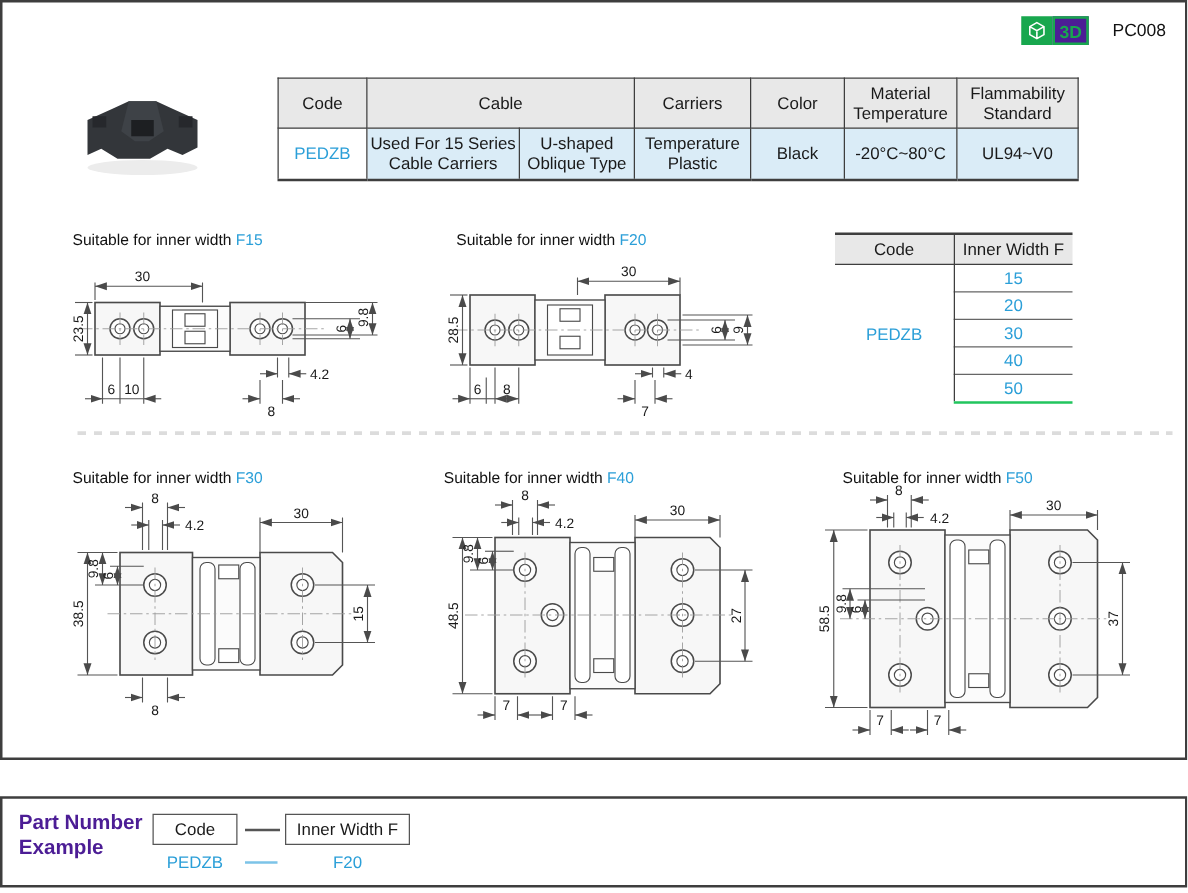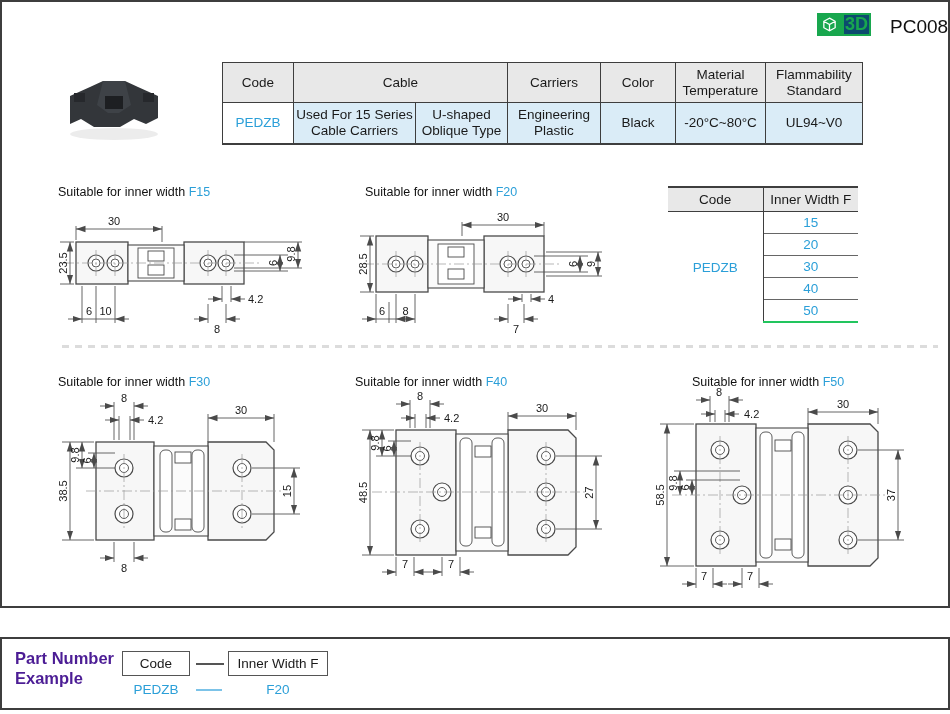--- a/index.html
+++ b/index.html
@@ -8,23 +8,23 @@
   .mainframe { position:absolute; left:0; top:0; width:950px; height:608px;
                border:2px solid #3e3e3e; box-sizing:border-box; background:#fff; }
   .pnframe { position:absolute; left:0; top:637px; width:950px; height:73px;
              border:2px solid #3e3e3e; box-sizing:border-box; background:#fff; }
 
   
   .badge3d { position:absolute; left:817px; top:13px; display:flex; }
   .badge-ico { width:25px; height:23px; background:#18a74e; display:flex;
                align-items:center; justify-content:center; }
   .badge-box { width:29px; height:23px; border:2px solid #18a74e; box-sizing:border-box;
-               color:#18a74e; font-weight:700; font-size:18px; display:flex;
-               align-items:center; justify-content:center; background:#0c4a6e; }
-  .pagecode { position:absolute; left:890px; top:16px; font-size:19px; color:#111; }
+               color:#18a74e; font-weight:700; font-size:14px; display:flex;
+               align-items:center; justify-content:center; background:#4c1d95; }
+  .pagecode { position:absolute; left:890px; top:16px; font-size:14px; color:#111; }
 
   
   table.spec { position:absolute; left:222px; top:62px; border-collapse:collapse; table-layout:fixed; }
   .spec th,.spec td { border:1px solid #3e3e3e; text-align:center; vertical-align:middle;
                       font-size:13.5px; font-weight:400; line-height:1.18; padding:1px 2px; }
   .spec th { background:#e8e8e8; height:37px; }
   .spec td { background:#daecf7; height:38px; border-bottom:2px solid #3e3e3e; }
   .spec td.codecell { background:#fff; color:#2b9fd8; }
 
   
@@ -118,21 +118,21 @@
       <th colspan="2">Cable</th>
       <th>Carriers</th>
       <th>Color</th>
       <th>Material Temperature</th>
       <th>Flammability Standard</th>
     </tr>
     <tr>
       <td class="codecell">PEDZB</td>
       <td>Used For 15 Series Cable Carriers</td>
       <td>U-shaped Oblique Type</td>
-      <td>Engineering Plastic</td>
+      <td>Temperature Plastic</td>
       <td>Black</td>
       <td>-20°C~80°C</td>
       <td>UL94~V0</td>
     </tr>
   </tbody>
     </table>
 
   <table class="sizes">
     <colgroup>
         <col style="width:95px">
@@ -171,21 +171,21 @@
     <span class="blue">F20</span>
   </div>
   <div class="dlabel" style="left:58px;top:375px">
     <span>Suitable for inner width</span>
     <span class="blue">F30</span>
   </div>
   <div class="dlabel" style="left:355px;top:375px">
     <span>Suitable for inner width</span>
     <span class="blue">F40</span>
   </div>
-  <div class="dlabel" style="left:692px;top:375px">
+  <div class="dlabel" style="left:674px;top:375px">
     <span>Suitable for inner width</span>
     <span class="blue">F50</span>
   </div>
 
   <svg class="draw" style="left:56px;top:202px" width="250" height="134" viewBox="0 0 250 134">
     <g>
       <rect class="bd" x="20" y="40" width="52" height="42"></rect>
       <rect class="bd" x="128" y="40" width="60" height="42"></rect>
       <rect class="bd2" x="72" y="43" width="56" height="36"></rect>
       <rect class="thin" x="82" y="46" width="36" height="30"></rect>

